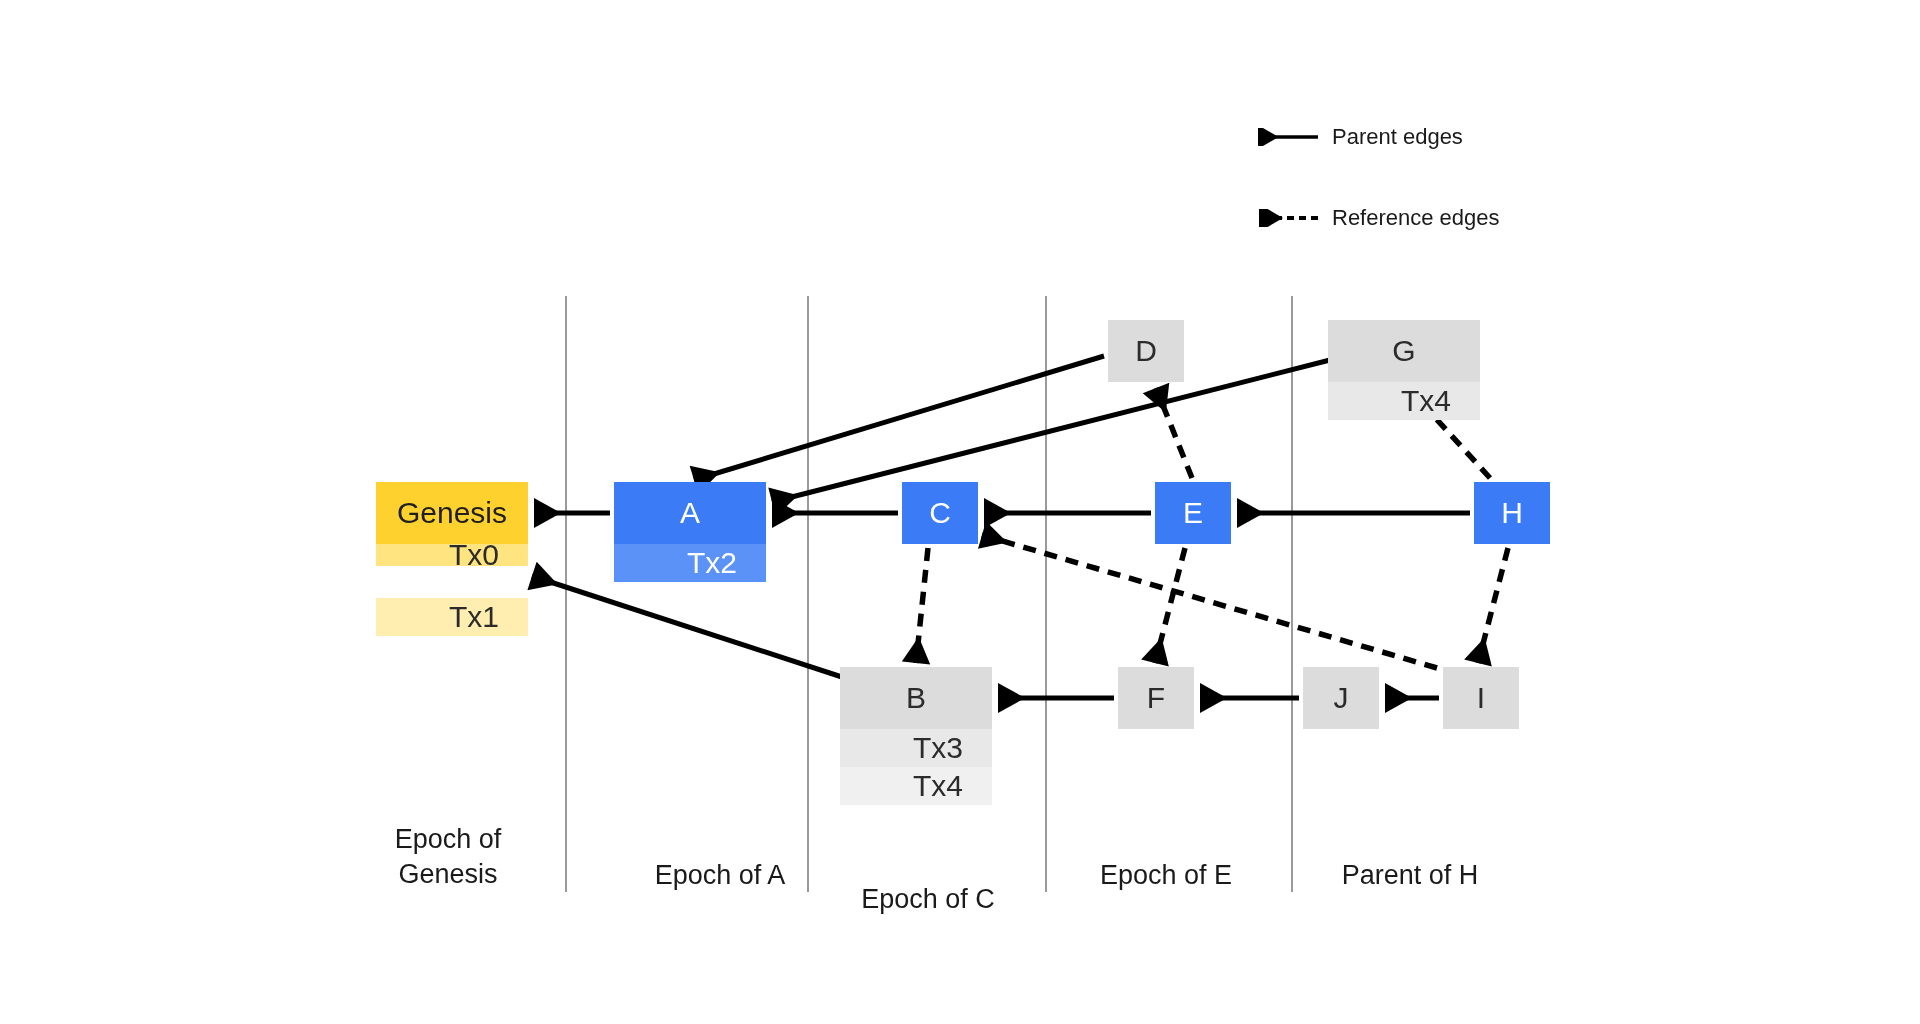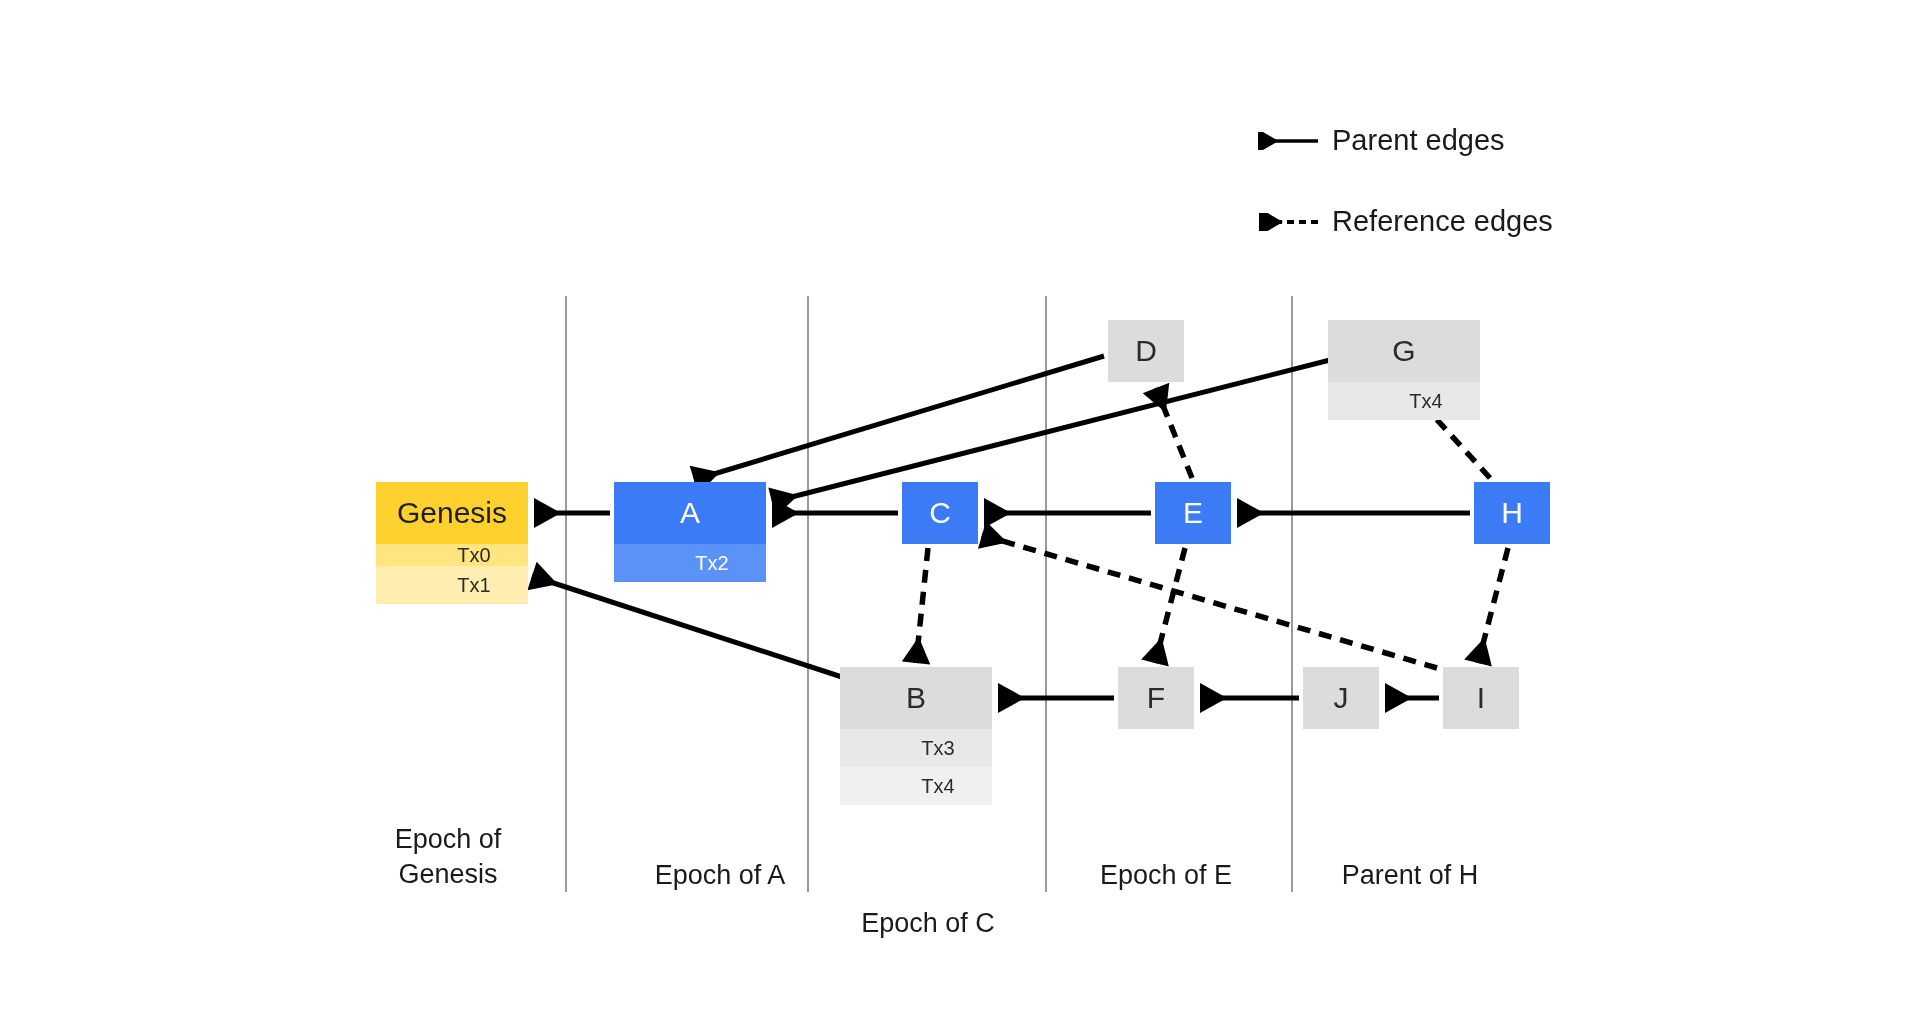--- a/index.html
+++ b/index.html
@@ -33,21 +33,21 @@
   .legend-row {
     position: absolute;
     display: flex;
     align-items: center;
     gap: 14px;
     white-space: nowrap;
   }
   #legend-parent { left: 1248px; top: 124px; }
   #legend-reference { left: 1248px; top: 181px; margin-top: 24px; }
   .legend-label {
-    font-size: 29px;
+    font-size: 22px;
     color: #1a1a1a;
   }
   .legend-swatch { width: 70px; height: 18px; display: block; }
 
   
   #edges {
     position: absolute;
     left: 0; top: 0;
     width: 1920px;
     height: 1024px;
@@ -66,35 +66,35 @@
     align-items: center;
     justify-content: center;
     font-size: 30px;
     font-weight: 500;
     line-height: 1;
   }
   .node-tx {
     display: flex;
     align-items: center;
     justify-content: center;
-    font-size: 20px;
+    font-size: 30px;
     line-height: 1;
     padding-left: 44px;
   }
   
   .n-grey .node-head { background: #dcdcdc; color: #2b2b2b; }
   .n-grey .node-tx-0 { background: #e8e8e8; color: #2b2b2b; }
   .n-grey .node-tx-1 { background: #f0f0f0; color: #2b2b2b; }
   
   .n-blue .node-head { background: #3b7bf5; color: #ffffff; }
   .n-blue .node-tx-0 { background: #5b92f7; color: #ffffff; }
   
   .n-yellow .node-head { background: #ffd12f; color: #1f1f1f; }
   .n-yellow .node-tx-0 { background: #ffe47f; color: #2b2b2b; }
-  .n-yellow .node-tx-1 { background: #ffeeb0; color: #2b2b2b; }
+  .n-yellow .node-tx-1 { background: #ffeeb0; color: #2b2b2b; margin-top: 32px; }
 
   .epoch-label {
     position: absolute;
     font-size: 27px;
     color: #1a1a1a;
     text-align: center;
     line-height: 1.28;
     white-space: pre-line;
   }
 </style>
@@ -201,18 +201,18 @@
         <div class="node-head" style="height: 62px;">I</div>
       </div>
       <div class="node n-grey" style="left: 1303px; top: 667px; width: 76px;">
         <div class="node-head" style="height: 62px;">J</div>
       </div>
     </div>
   <div id="epoch-layer">
       <div class="epoch-label" style="left: 308px; top: 822px; width: 280px;">Epoch of
 Genesis</div>
       <div class="epoch-label" style="left: 580px; top: 858px; width: 280px;">Epoch of A</div>
-      <div class="epoch-label" style="left: 788px; top: 906px; width: 280px;">Epoch of C</div>
+      <div class="epoch-label" style="left: 788px; top: 882px; width: 280px;">Epoch of C</div>
       <div class="epoch-label" style="left: 1026px; top: 858px; width: 280px;">Epoch of E</div>
       <div class="epoch-label" style="left: 1270px; top: 858px; width: 280px;">Parent of H</div>
     </div>
 
 </div>
 
 </body></html>

